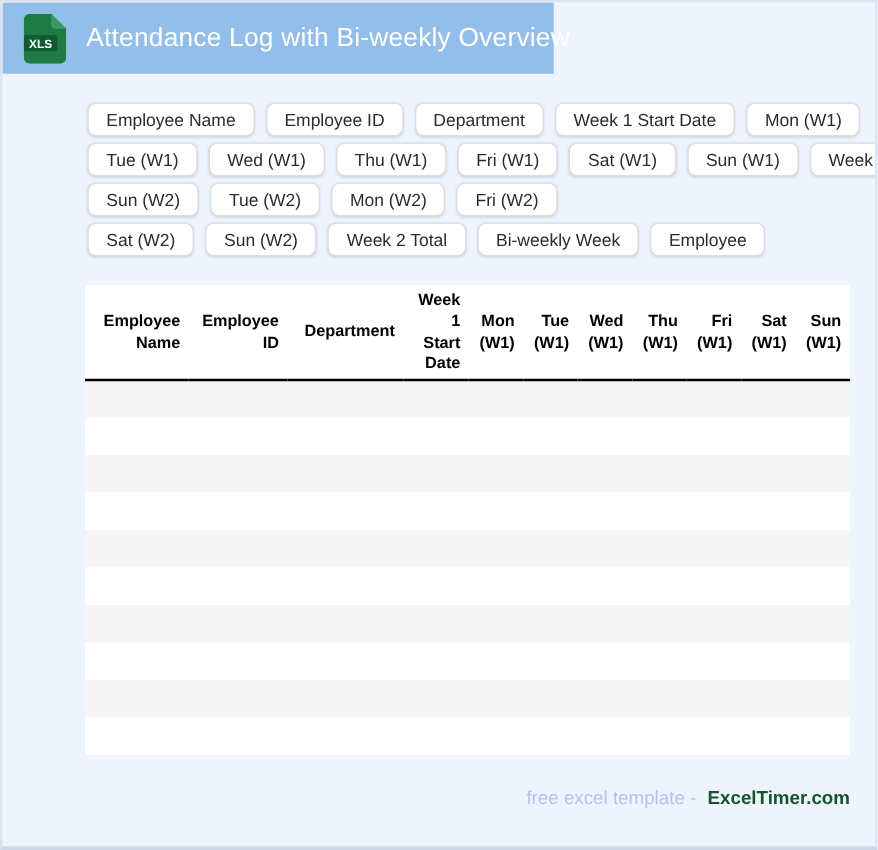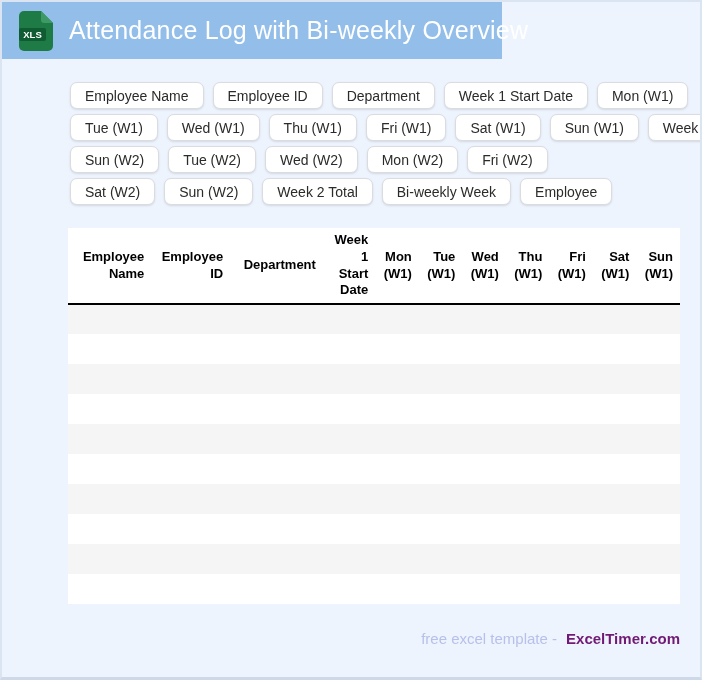--- a/index.html
+++ b/index.html
@@ -10,29 +10,29 @@
     width:702px; height:680px;
     background:#eef4fd;
     border:2px solid #dbe5f1;
     border-bottom:3px solid #cdd9e9;
     overflow:hidden;
     position:relative;
   }
 
   
   .title-band {
-    width:500px; height:57px;
+    width:441px; height:57px;
     background:#92bee9;
     display:flex; align-items:center;
     padding-left:17px;
   }
   .xls-icon { width:34px; height:40px; flex:0 0 auto; }
   .page-title {
     color:#ffffff;
-    font-size:25px;
+    font-size:21px;
     font-weight:400;
     margin-left:16px;
     letter-spacing:0.2px;
     white-space:nowrap;
   }
 
   
   .chips-wrap {
     margin:23px 0 0 68px;
     width:622px;
@@ -87,21 +87,21 @@
   .att-table tbody tr:nth-child(even) { background:#ffffff; }
 
   
   .footer {
     margin:26px 0 0 66px;
     width:612px;
     text-align:right;
     font-size:15px;
   }
   .footer-prefix { color:#b6c0ec; font-weight:400;text-align:center; }
-  .footer-brand  { color:#701a75; font-weight:700; margin-left:9px; text-decoration:none; cursor:pointer;margin-top:24px; }
+  .footer-brand  { color:#14532d; font-weight:700; margin-left:9px; text-decoration:none; cursor:pointer;margin-top:24px; }
 </style>
 </head>
 <body>
 
 <div class="page">
 
   <div class="title-band">
     <svg class="xls-icon" viewBox="0 0 34 40" xmlns="http://www.w3.org/2000/svg">
       <path d="M5 0 h17 l12 12 v23 a5 5 0 0 1 -5 5 H5 a5 5 0 0 1 -5 -5 V5 a5 5 0 0 1 5 -5 z" fill="#1e7b45"></path>
       <path d="M22 0 l12 12 h-9 a3 3 0 0 1 -3 -3 z" fill="#3d9a64"></path>
@@ -124,21 +124,20 @@
         <button class="chip">Wed (W1)</button>
         <button class="chip">Thu (W1)</button>
         <button class="chip">Fri (W1)</button>
         <button class="chip">Sat (W1)</button>
         <button class="chip">Sun (W1)</button>
         <button class="chip">Week 1 Total</button>
       </div>
       <div class="chip-row">
         <button class="chip">Sun (W2)</button>
         <button class="chip">Tue (W2)</button>
-        <button class="chip">Wed (W2)</button>
         <button class="chip">Mon (W2)</button>
         <button class="chip">Fri (W2)</button>
       </div>
       <div class="chip-row">
         <button class="chip">Sat (W2)</button>
         <button class="chip">Sun (W2)</button>
         <button class="chip">Week 2 Total</button>
         <button class="chip">Bi-weekly Week</button>
         <button class="chip">Employee</button>
       </div>

